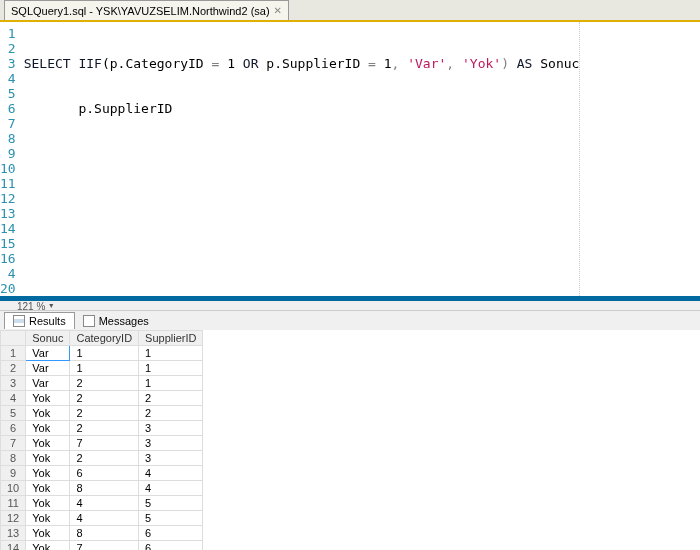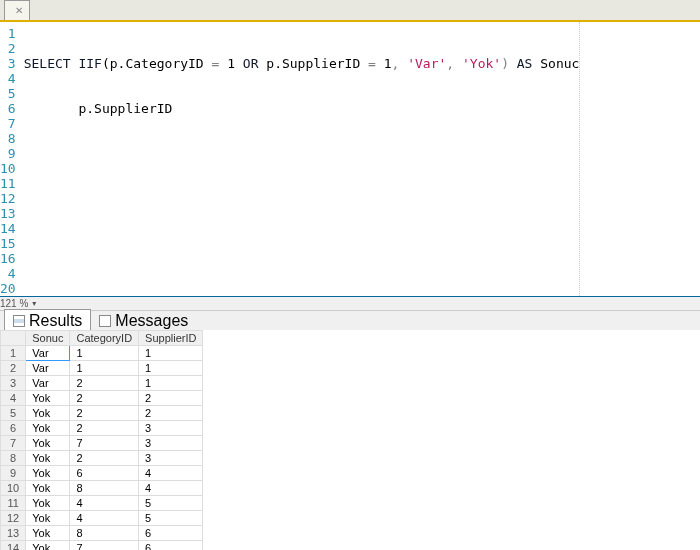--- a/index.html
+++ b/index.html
@@ -12,45 +12,46 @@
   .editor-area { flex: 1; display: flex; background: #fff; overflow: hidden; position: relative; border-right: 1px dotted #ccc; margin-right: 120px; }
   .gutter { width: 50px; background: #fff; text-align: right; padding-right: 8px; color: #2b91af; font-family: Consolas, monospace; font-size: 13px; line-height: 15px; padding-top: 4px; user-select: none; }
   .gutter div { height: 15px; }
   .code { flex: 1; font-family: Consolas, monospace; font-size: 13px; line-height: 15px; padding-top: 4px; white-space: pre; color: #000; }
   .code-line { height: 15px; }
   .kw { color: #0f172a; }
   .fn { color: #0f172a; }
   .str { color: #be185d; }
   .op { color: #808080; }
   
-  .zoom-bar { height: 14px; background: #f0f0f0; border-top: 1px solid #0369a1; display: flex; align-items: center; font-size: 10px; padding-left: 0; color: #555; }
+  .zoom-bar { height: 14px; background: #f0f0f0; border-top: 5px solid #0369a1; display: flex; align-items: flex-start; font-size: 10px; padding-left: 17px; color: #555; }
   .zoom-bar .dd { margin-left: 4px; font-size: 8px; }
   
   .results-tabs { height: 20px; background: #f0f0f0; border-top: 1px solid #ccc; display: flex; align-items: center; padding-left: 4px; }
-  .rtab { display: flex; align-items: center; padding: 2px 8px; font-size: 16px; cursor: pointer; }
+  .rtab { display: flex; align-items: center; padding: 2px 8px; font-size: 11px; cursor: pointer; }
   .rtab.active { background: #fff; border: 1px solid #999; border-bottom: none; }
   .rtab-icon { width: 12px; height: 12px; margin-right: 4px; display: inline-block; }
   .icon-results { background: linear-gradient(#fff 0 33%, #cde 33% 66%, #fff 66% 100%); border: 1px solid #888; }
   .icon-messages { background: #fff; border: 1px solid #888; position: relative; }
   
   .grid-area { flex: 0 0 auto; height: 220px; overflow: auto; background: #fff; }
   .grid { border-collapse: collapse; font-size: 11px; }
   .grid th, .grid td { border: 1px solid #ddd; padding: 1px 6px; text-align: left; height: 14px; font-weight: normal; }
   .grid th { background: #f0f0f0; color: #333; }
   .grid .row-num { background: #f0f0f0; color: #555; text-align: center; width: 24px; }
   .grid .cell-sel { border: 1px solid #3399ff; background: #fff; }
   .grid td.col-sonuc { width: 34px; }
   .grid td.col-cat { width: 50px; }
   .grid td.col-sup { width: 50px; }
 </style>
 </head>
 <body>
 
 <div class="tab-bar">
   <div class="tab">
+    <span>SQLQuery1.sql - YSK\YAVUZSELIM.Northwind2 (sa)</span>
     <span class="tab-close">✕</span>
   </div>
 </div>
 
 <div class="editor-area">
   <div class="gutter">
   <div>1</div>
       <div>2</div>
       <div>3</div>
       <div>4</div>

